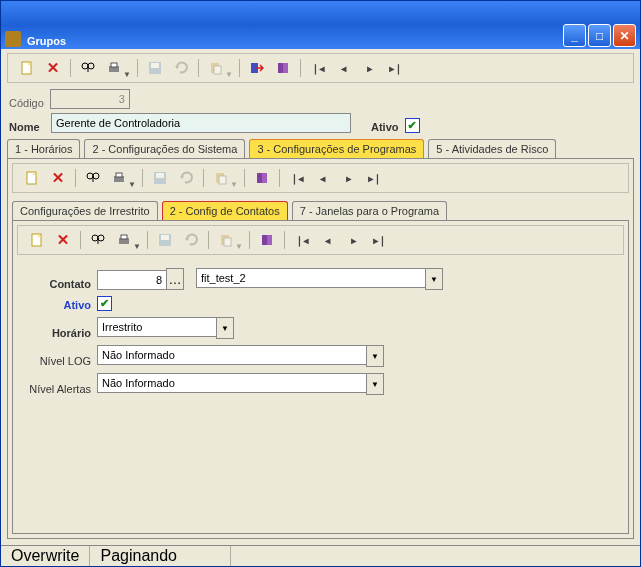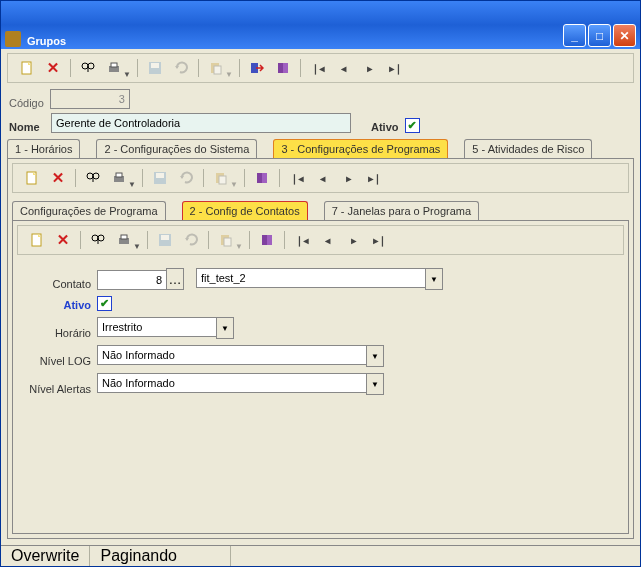--- a/index.html
+++ b/index.html
@@ -13,30 +13,30 @@
 .toolbar{display:flex;align-items:center;padding:3px 6px;border:1px solid #c0c0b0;margin:4px 6px;background:#ece9d8}
 .tb-btn{width:20px;height:20px;display:flex;align-items:center;justify-content:center;margin:0 2px;border:1px solid transparent;font-size:13px}
 .tb-sep{width:1px;height:18px;background:#b0b0a0;margin:0 4px}
 .dropdown{font-size:8px;color:#555;align-self:flex-end;margin-left:-4px;margin-right:2px}
 .disabled{opacity:.45}
 .client{flex:1;display:flex;flex-direction:column;overflow:hidden}
 .form-row{display:flex;align-items:flex-end;padding:2px 8px}
 .label{color:#606060;margin-right:6px}
 .field{background:#fff;border:1px solid #888;height:18px;line-height:18px;padding:0 4px;font-size:11px}
 .tabs{display:flex;margin:4px 6px 0 6px;position:relative}
-.tab{border:1px solid #888;border-bottom:none;background:#ece9d8;padding:3px 7px;margin-right:16px;border-radius:3px 3px 0 0;color:#333;white-space:nowrap}
+.tab{border:1px solid #888;border-bottom:none;background:#ece9d8;padding:3px 7px;margin-right:4px;border-radius:3px 3px 0 0;color:#333;white-space:nowrap}
 .tab.active{border-color:#e08020;background:#fde047}
 .tab.active2{border-color:#d03030}
 .tabpage{flex:1;border:1px solid #888;margin:0 6px 6px 6px;background:#ece9d8;display:flex;flex-direction:column;overflow:hidden}
 .inner-tabs{display:flex;margin:4px 4px 0 4px}
 .inner-tabpage{flex:1;border:1px solid #888;margin:0 4px 4px 4px;background:#ece9d8;display:flex;flex-direction:column}
 .form-area{padding:6px}
 .form-area .form-row{padding:3px 2px}
 .lbl{width:70px;text-align:right;margin-right:6px;color:#333}
-.lbl.bold{font-weight:normal}
+.lbl.bold{font-weight:bold}
 .lbl.blue{color:#2040d0;font-weight:bold}
 .combo{display:flex}
 .combo .field{border-right:none}
 .combo .arrow{width:16px;height:20px;border:1px solid #888;background:#ece9d8;display:flex;align-items:center;justify-content:center;font-size:8px}
 .check{width:13px;height:13px;border:1px solid #2040d0;background:#fff;display:flex;align-items:center;justify-content:center;color:#1a8a1a;font-size:11px;font-weight:bold}
 .status{height:20px;border-top:1px solid #888;display:flex;align-items:center;font-size:16px}
 .status span{padding:0 10px;border-right:1px solid #b0b0a0;height:100%;line-height:20px}
 svg{display:block}
 .nav{color:#444;font-size:12px;font-weight:bold}
 .nav.l{font-size:10px}
@@ -194,21 +194,21 @@
             </svg>
           </div>
         <div class="tb-sep"></div>
         <div class="tb-btn nav l">❘◂</div>
         <div class="tb-btn nav l">◂</div>
         <div class="tb-btn nav l">▸</div>
         <div class="tb-btn nav l">▸❘</div>
       </div>
 
       <div class="inner-tabs">
-        <div class="tab">Configurações de Programa</div>
+        <div class="tab">Configurações de Irrestrito</div>
         <div class="tab active active2">2 - Config de Contatos</div>
         <div class="tab">7 - Janelas para o Programa</div>
       </div>
       <div class="inner-tabpage">
         <div class="toolbar" style="margin:4px">
           <div class="tb-btn">
               <svg width="14" height="14">
                 <rect x="2" y="1" width="9" height="12" fill="#fff" stroke="#c0a020"></rect>
                 <path d="M8 1 L11 4 L8 4 Z" fill="#f5e080"></path>
               </svg>

